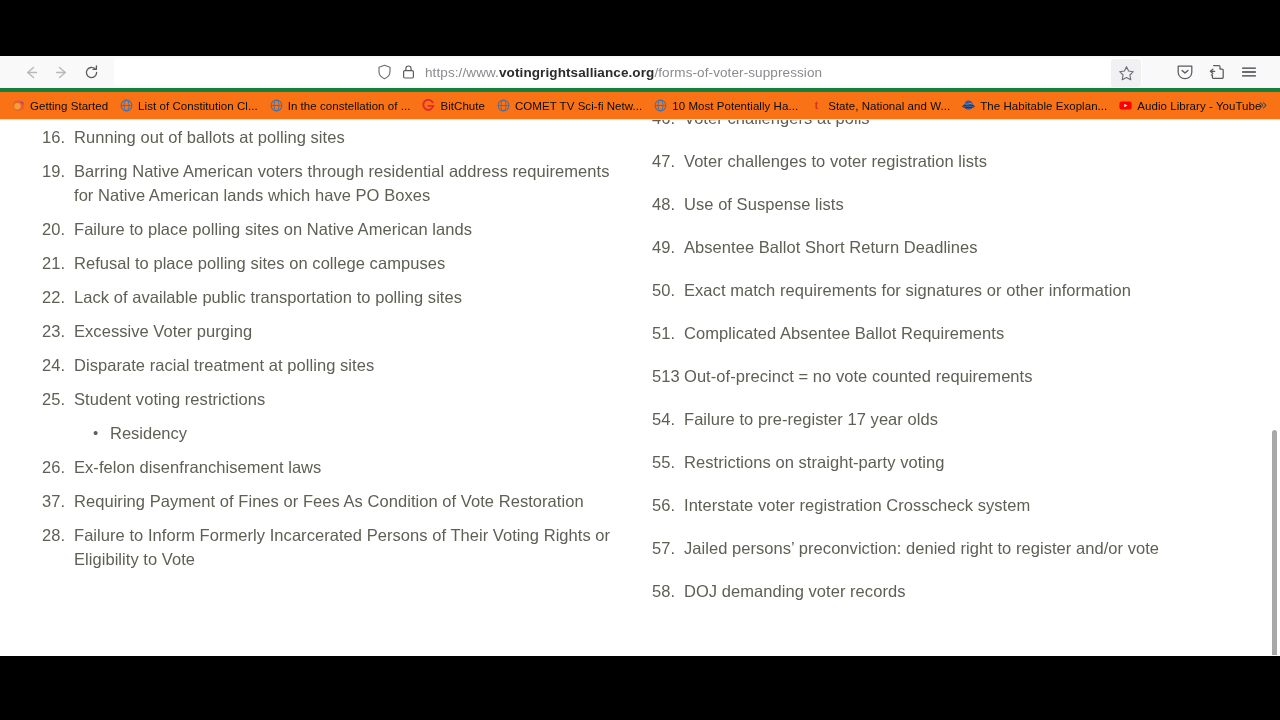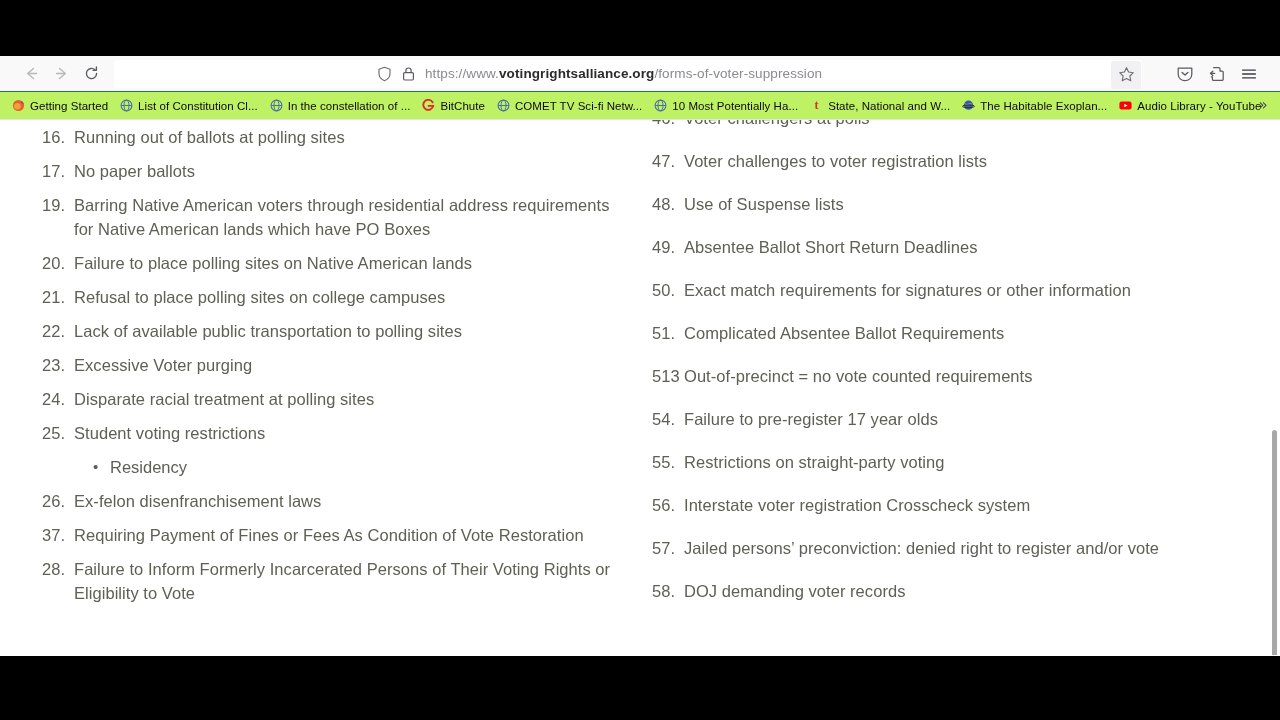--- a/index.html
+++ b/index.html
@@ -43,21 +43,21 @@
   }
 
   
   .nav-toolbar {
     position: relative;
     height: 36px;
     background: #f9f9fa;
     display: flex;
     align-items: center;
     padding: 0 16px;
-    border-bottom: 1px solid #15803d;
+    border-bottom: 4px solid #15803d;
   }
 
   .nav-btn {
     width: 30px; height: 28px;
     display: flex; align-items: center; justify-content: center;
     border-radius: 4px;
     flex: 0 0 auto;
   }
   .nav-btn svg { display: block; }
 
@@ -107,21 +107,21 @@
   }
   .tb-icon {
     width: 30px; height: 28px;
     display: flex; align-items: center; justify-content: center;
     border-radius: 4px;
   }
 
   
   .bookmarks-bar {
     height: 28px;
-    background: #bef264;
+    background: #f97316;
     display: flex;
     align-items: center;
     padding: 0 4px 0 6px;
     border-bottom: 1px solid #e4e4e6;
     overflow: hidden;
     position: relative;
   }
 
   .bm {
     display: flex;
@@ -405,24 +405,20 @@
     <div class="page">
       <div class="page-inner">
 
         <div class="col col-left gap-left">
 
           <div class="li" style="margin-top:5px;">
             <span class="li-num">16.</span>
             <span class="li-text">Running out of ballots at polling sites</span>
           </div>
 
-          <div class="li">
-            <span class="li-num">17.</span>
-            <span class="li-text">No paper ballots</span>
-          </div>
 
 
           <div class="li">
             <span class="li-num">19.</span>
             <span class="li-text">Barring Native American voters through residential address requirements for Native American lands which have PO Boxes</span>
           </div>
 
           <div class="li">
             <span class="li-num">20.</span>
             <span class="li-text">Failure to place polling sites on Native American lands</span>

